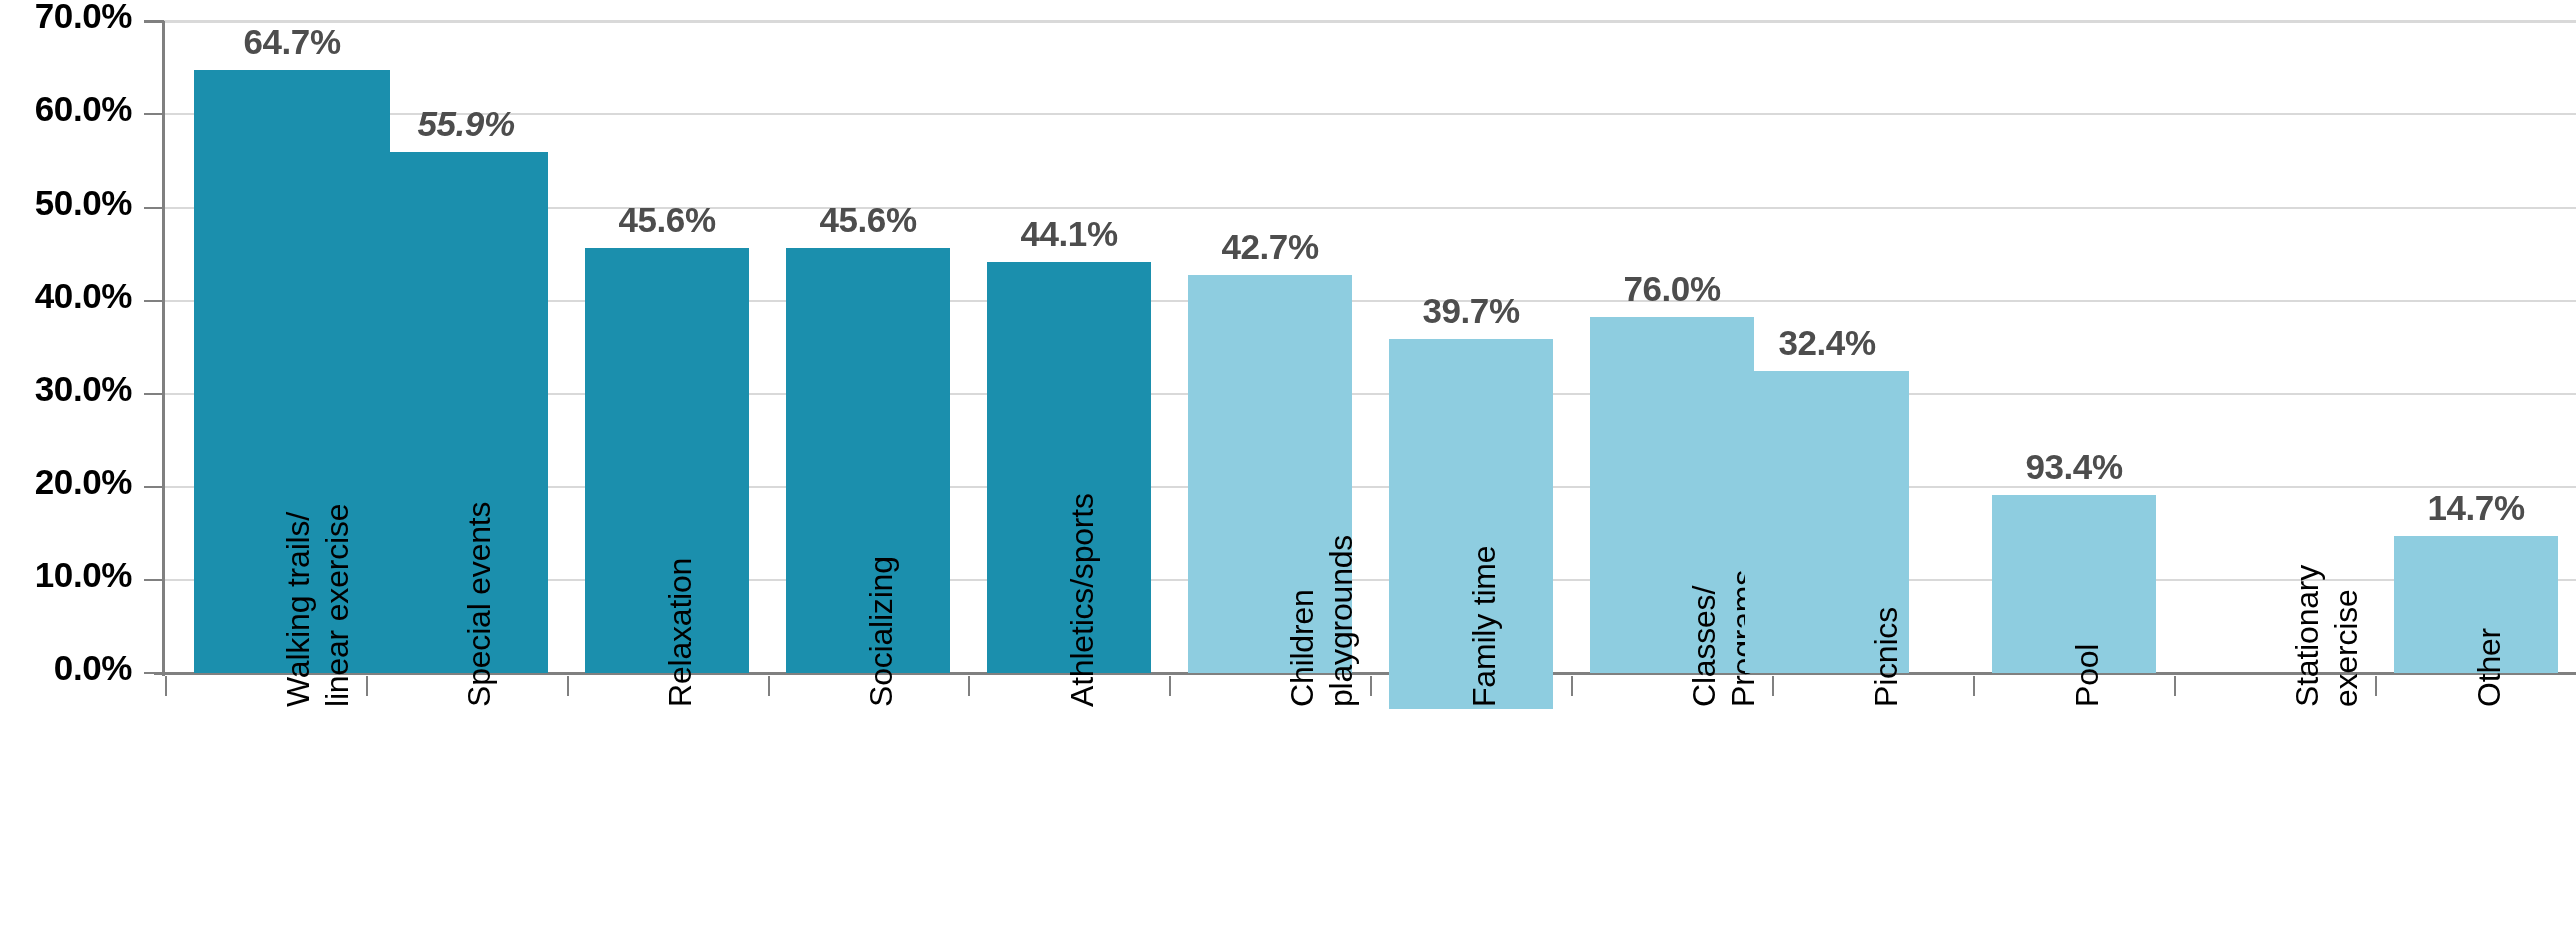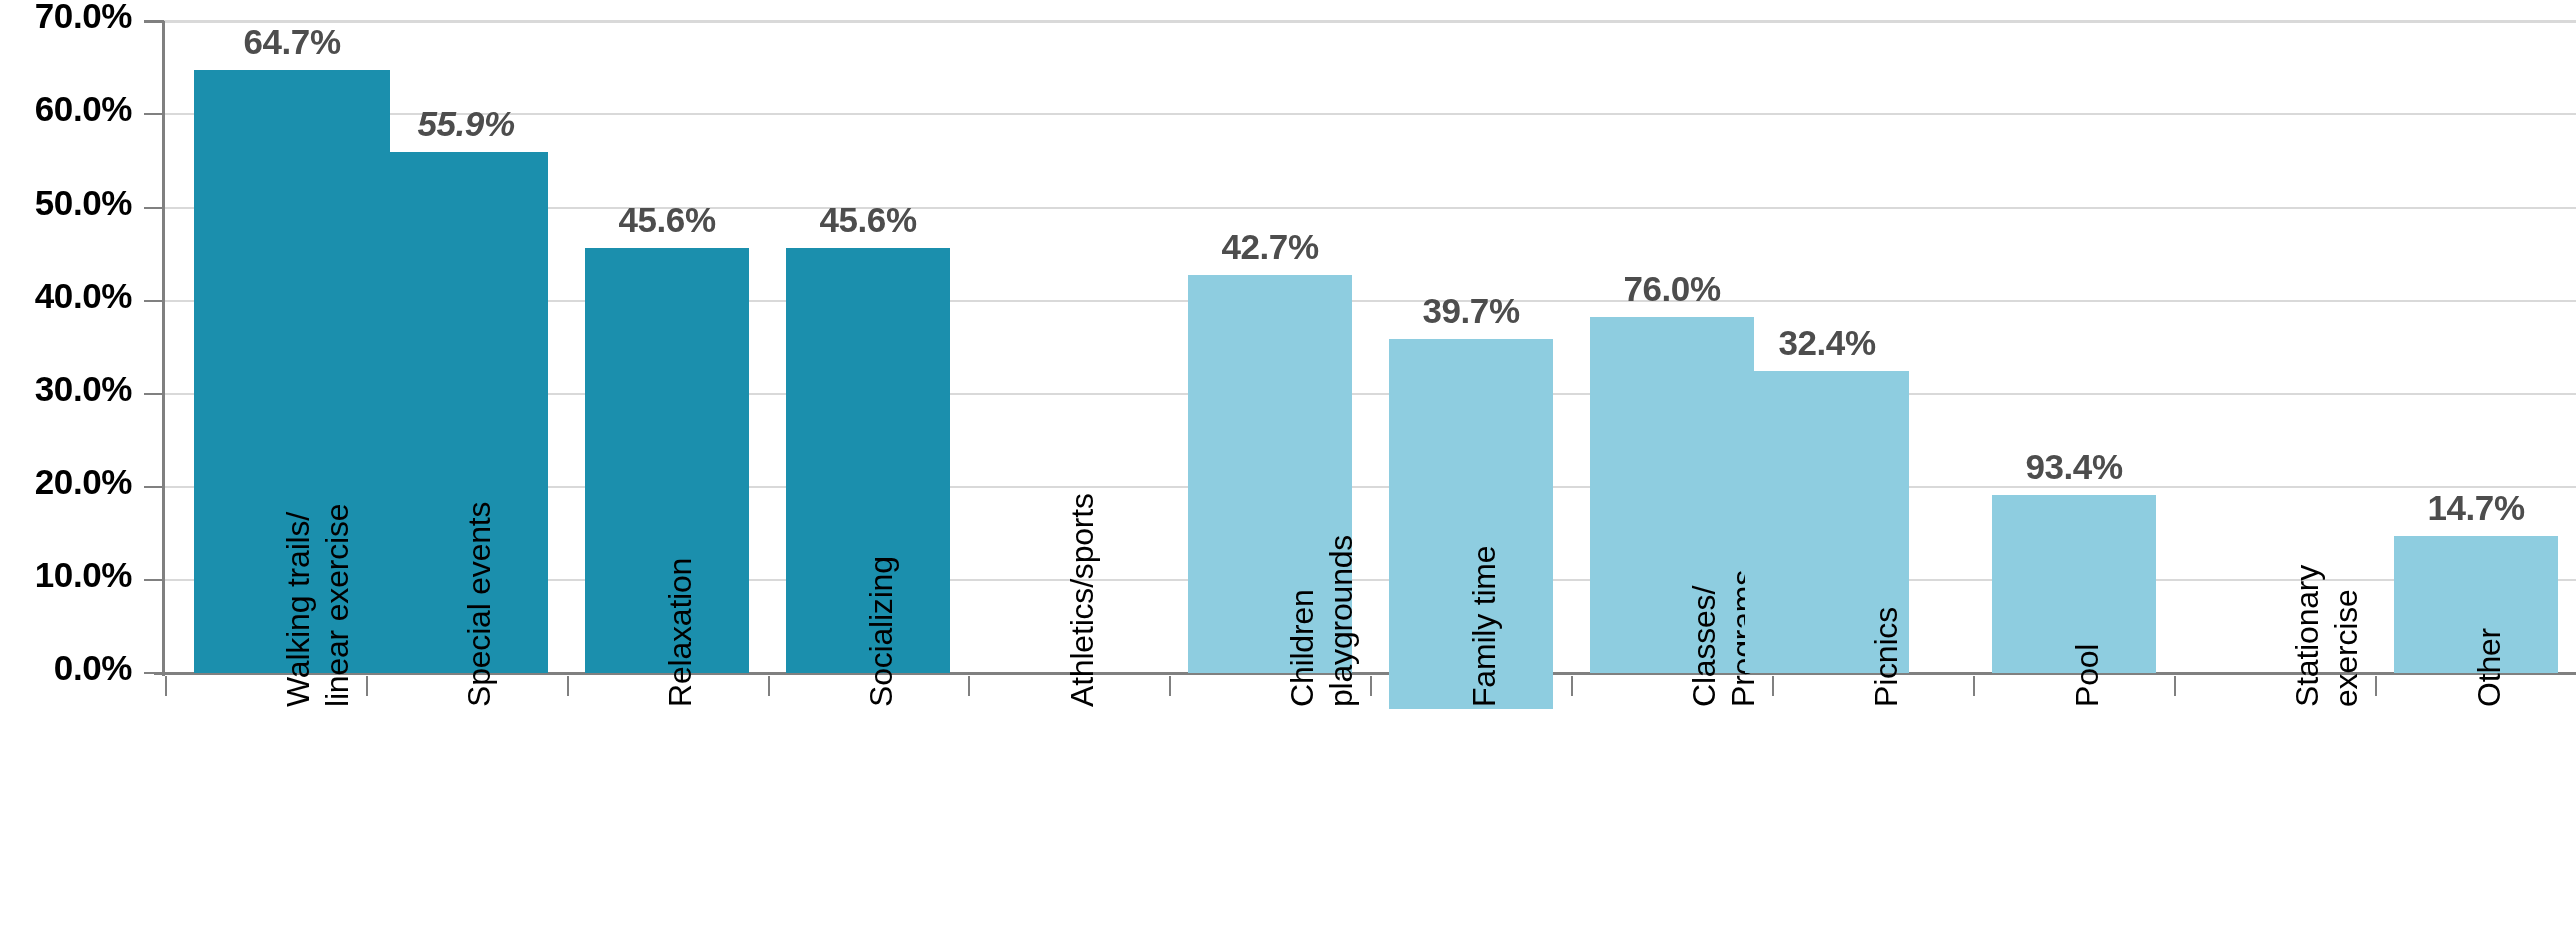--- a/index.html
+++ b/index.html
@@ -199,20 +199,24 @@
       <div class="bar-group" style="left: 786px; width: 164px;">
         <div class="bar primary" style="top: 248px; height: 425px; background: rgb(27, 143, 173);"></div>
         <div class="bar-value-label" style="top: 200px;">45.6%</div>
       </div>
       <div class="x-tick-mark" style="left: 968px;"></div>
       <div class="cat-label" style="left: 862px;">
         <div class="cat-label-inner">
           <span class="cat-line">Socializing</span>
         </div>
       </div>
+      <div class="bar-group" style="left: 987px; width: 164px;">
+        <div class="bar primary" style="top: 262px; height: 411px; background: rgb(27, 143, 173);"></div>
+        <div class="bar-value-label" style="top: 214px;">44.1%</div>
+      </div>
       <div class="x-tick-mark" style="left: 1169px;"></div>
       <div class="cat-label" style="left: 1063px;">
         <div class="cat-label-inner">
           <span class="cat-line">Athletics/sports</span>
         </div>
       </div>
       <div class="bar-group" style="left: 1188px; width: 164px;">
         <div class="bar secondary" style="top: 275px; height: 398px; background: rgb(142, 205, 224);"></div>
         <div class="bar-value-label" style="top: 227px;">42.7%</div>
       </div>

